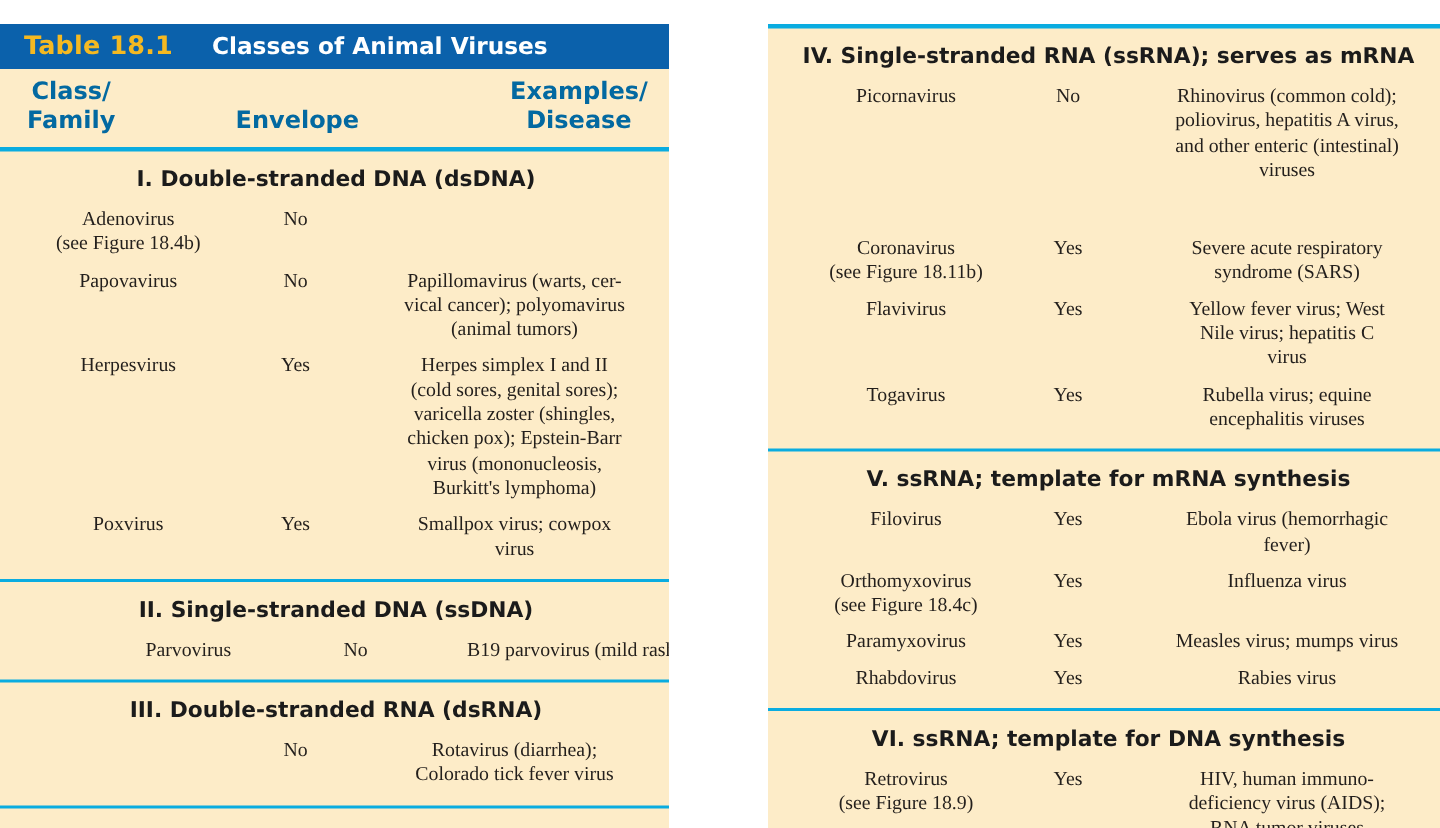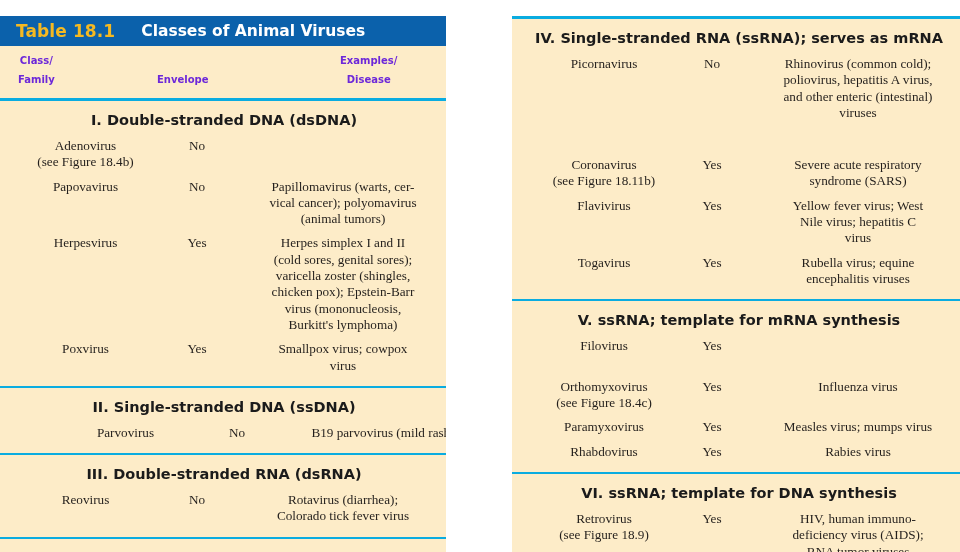--- a/index.html
+++ b/index.html
@@ -60,24 +60,24 @@
 
   
   .colhead {
     position: relative;
     height: 52px;
     padding-top: 5px;
     box-sizing: border-box;
   }
   .colhead .ch {
     position: absolute;
-    color: #6d28d9;
+    color: #0369a1;
     font-family: "DejaVu Sans", "Liberation Sans", sans-serif;
     font-weight: bold;
-    font-size: 10px;
+    font-size: 16px;
     line-height: 18.5px;
     white-space: pre-line;
   }
   .ch-a { left: 18px;  top: 6px; }
   .ch-b { left: 157px; top: 25px; }
   .ch-c { left: 340px; top: 6px; }
 
   
   .rule {
     height: 3px;
@@ -181,21 +181,20 @@
           <div class="row" style="height: 20.3px; margin-left: 40px;">
             <span class="cell c1">Parvovirus</span>
             <span class="cell c2">No</span>
             <span class="cell c3">B19 parvovirus (mild rash)</span>
           </div>
         </div>
         <div class="rule rule-thin"></div>
         <div class="section-head">III. Double-stranded RNA (dsRNA)</div>
         <div class="rows">
           <div class="row" style="height: 36.6px;">
-            <span class="cell c1">Reovirus</span>
             <span class="cell c2">No</span>
             <span class="cell c3">Rotavirus (diarrhea);
 Colorado tick fever virus</span>
           </div>
         </div>
         <div class="rule rule-thin"></div>
       </div>
   </div>
 
   <div class="col col-right">
@@ -231,20 +230,22 @@
             <span class="cell c3">Rubella virus; equine
 encephalitis viruses</span>
           </div>
         </div>
         <div class="rule rule-thin"></div>
         <div class="section-head">V. ssRNA; template for mRNA synthesis</div>
         <div class="rows">
           <div class="row" style="height: 36.6px;">
             <span class="cell c1">Filovirus</span>
             <span class="cell c2">Yes</span>
+            <span class="cell c3">Ebola virus (hemorrhagic
+fever)</span>
           </div>
           <div class="row" style="height: 36.6px;">
             <span class="cell c1">Orthomyxovirus
 (see Figure 18.4c)</span>
             <span class="cell c2">Yes</span>
             <span class="cell c3">Influenza virus</span>
           </div>
           <div class="row" style="height: 20.3px;">
             <span class="cell c1">Paramyxovirus</span>
             <span class="cell c2">Yes</span>

